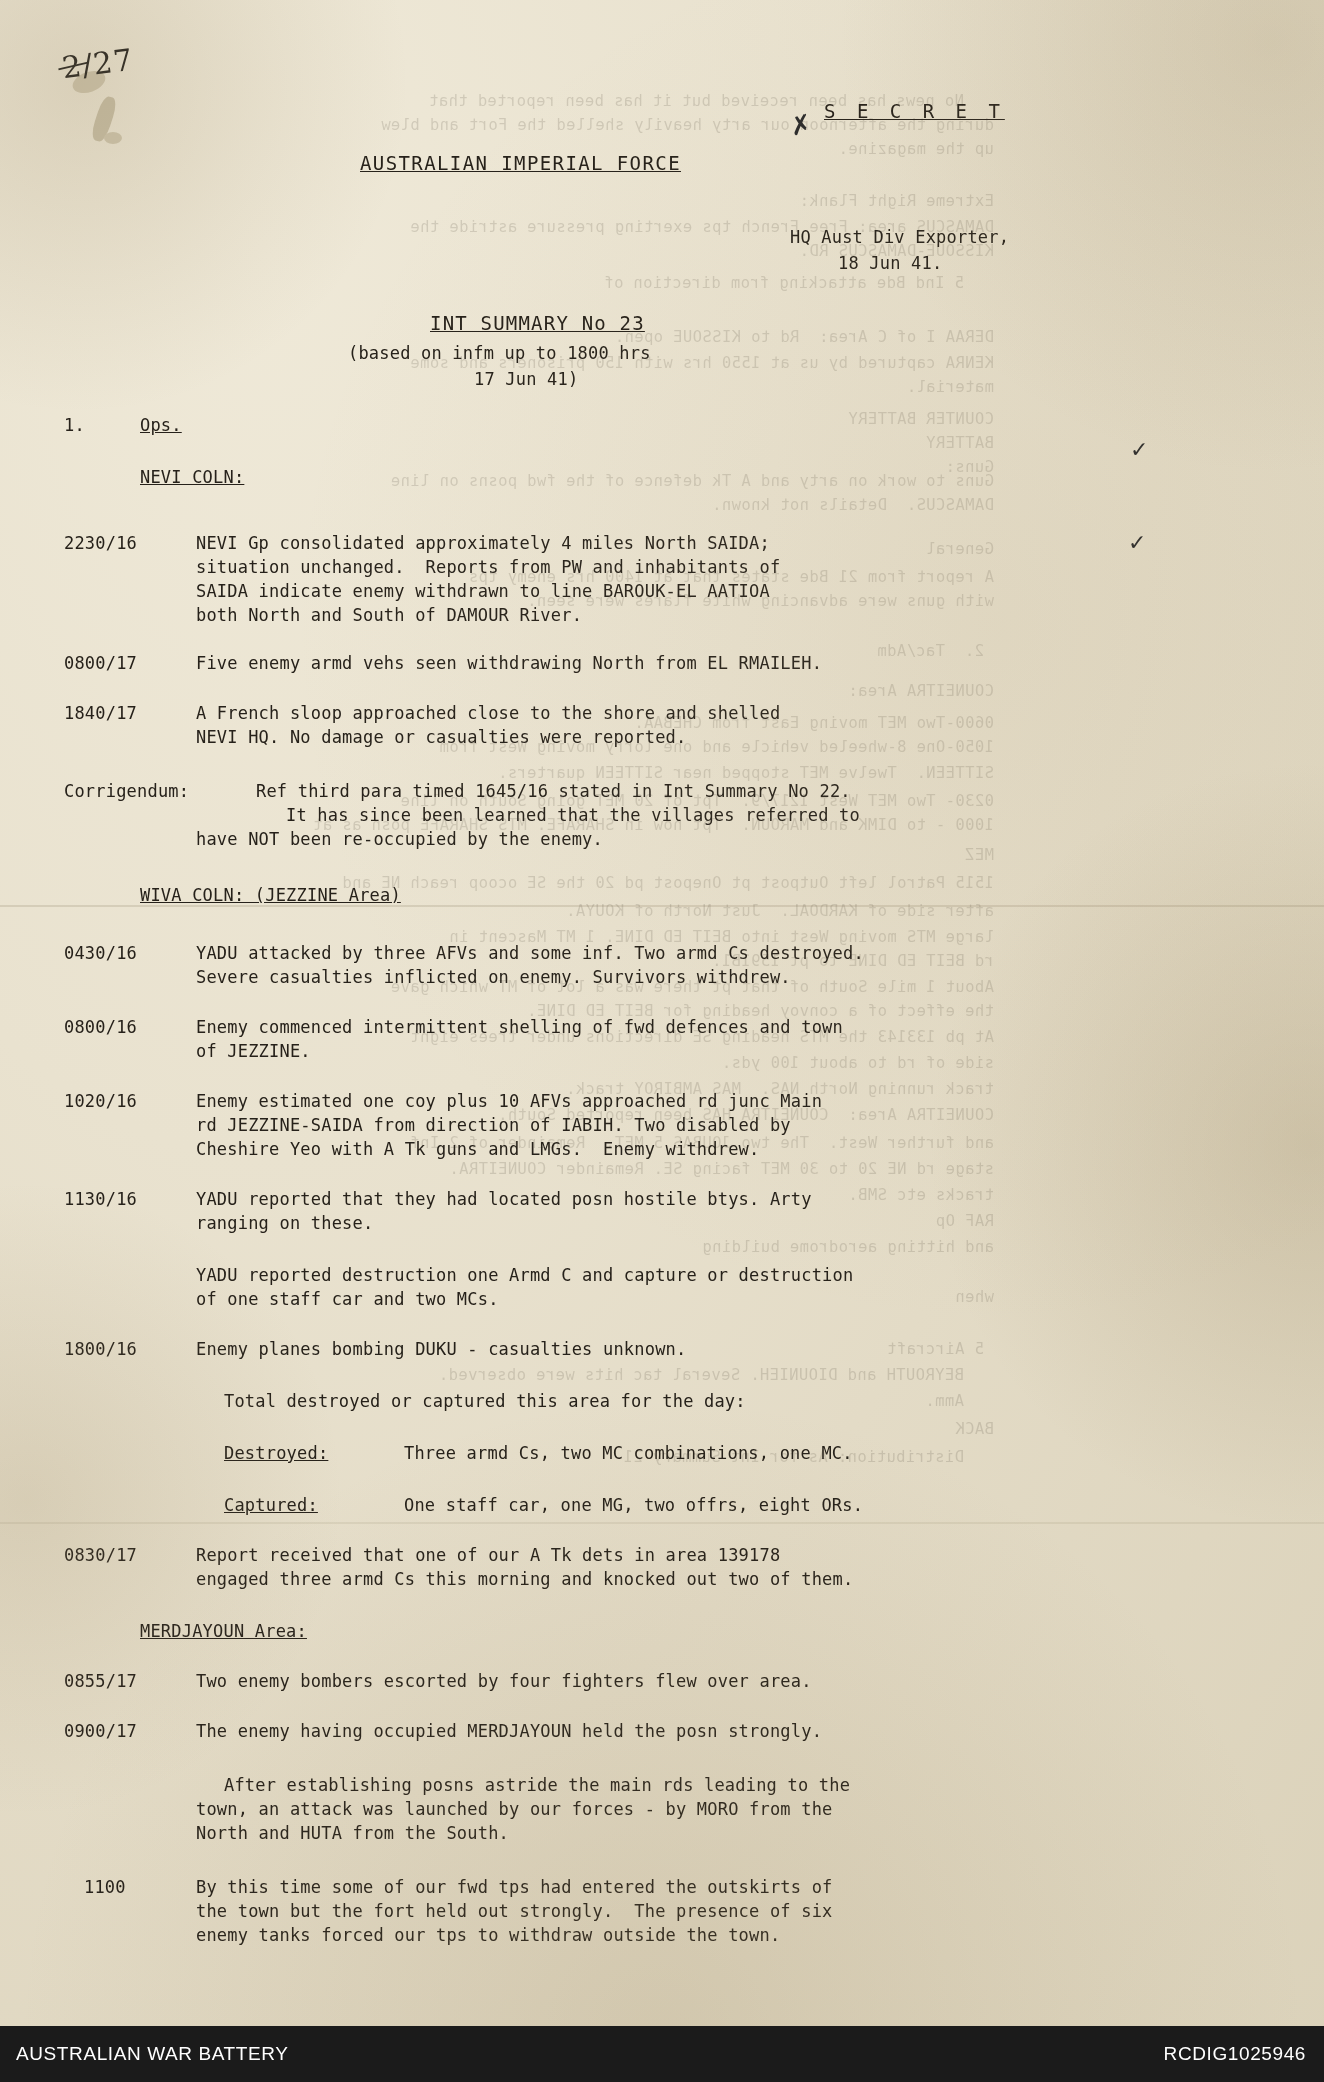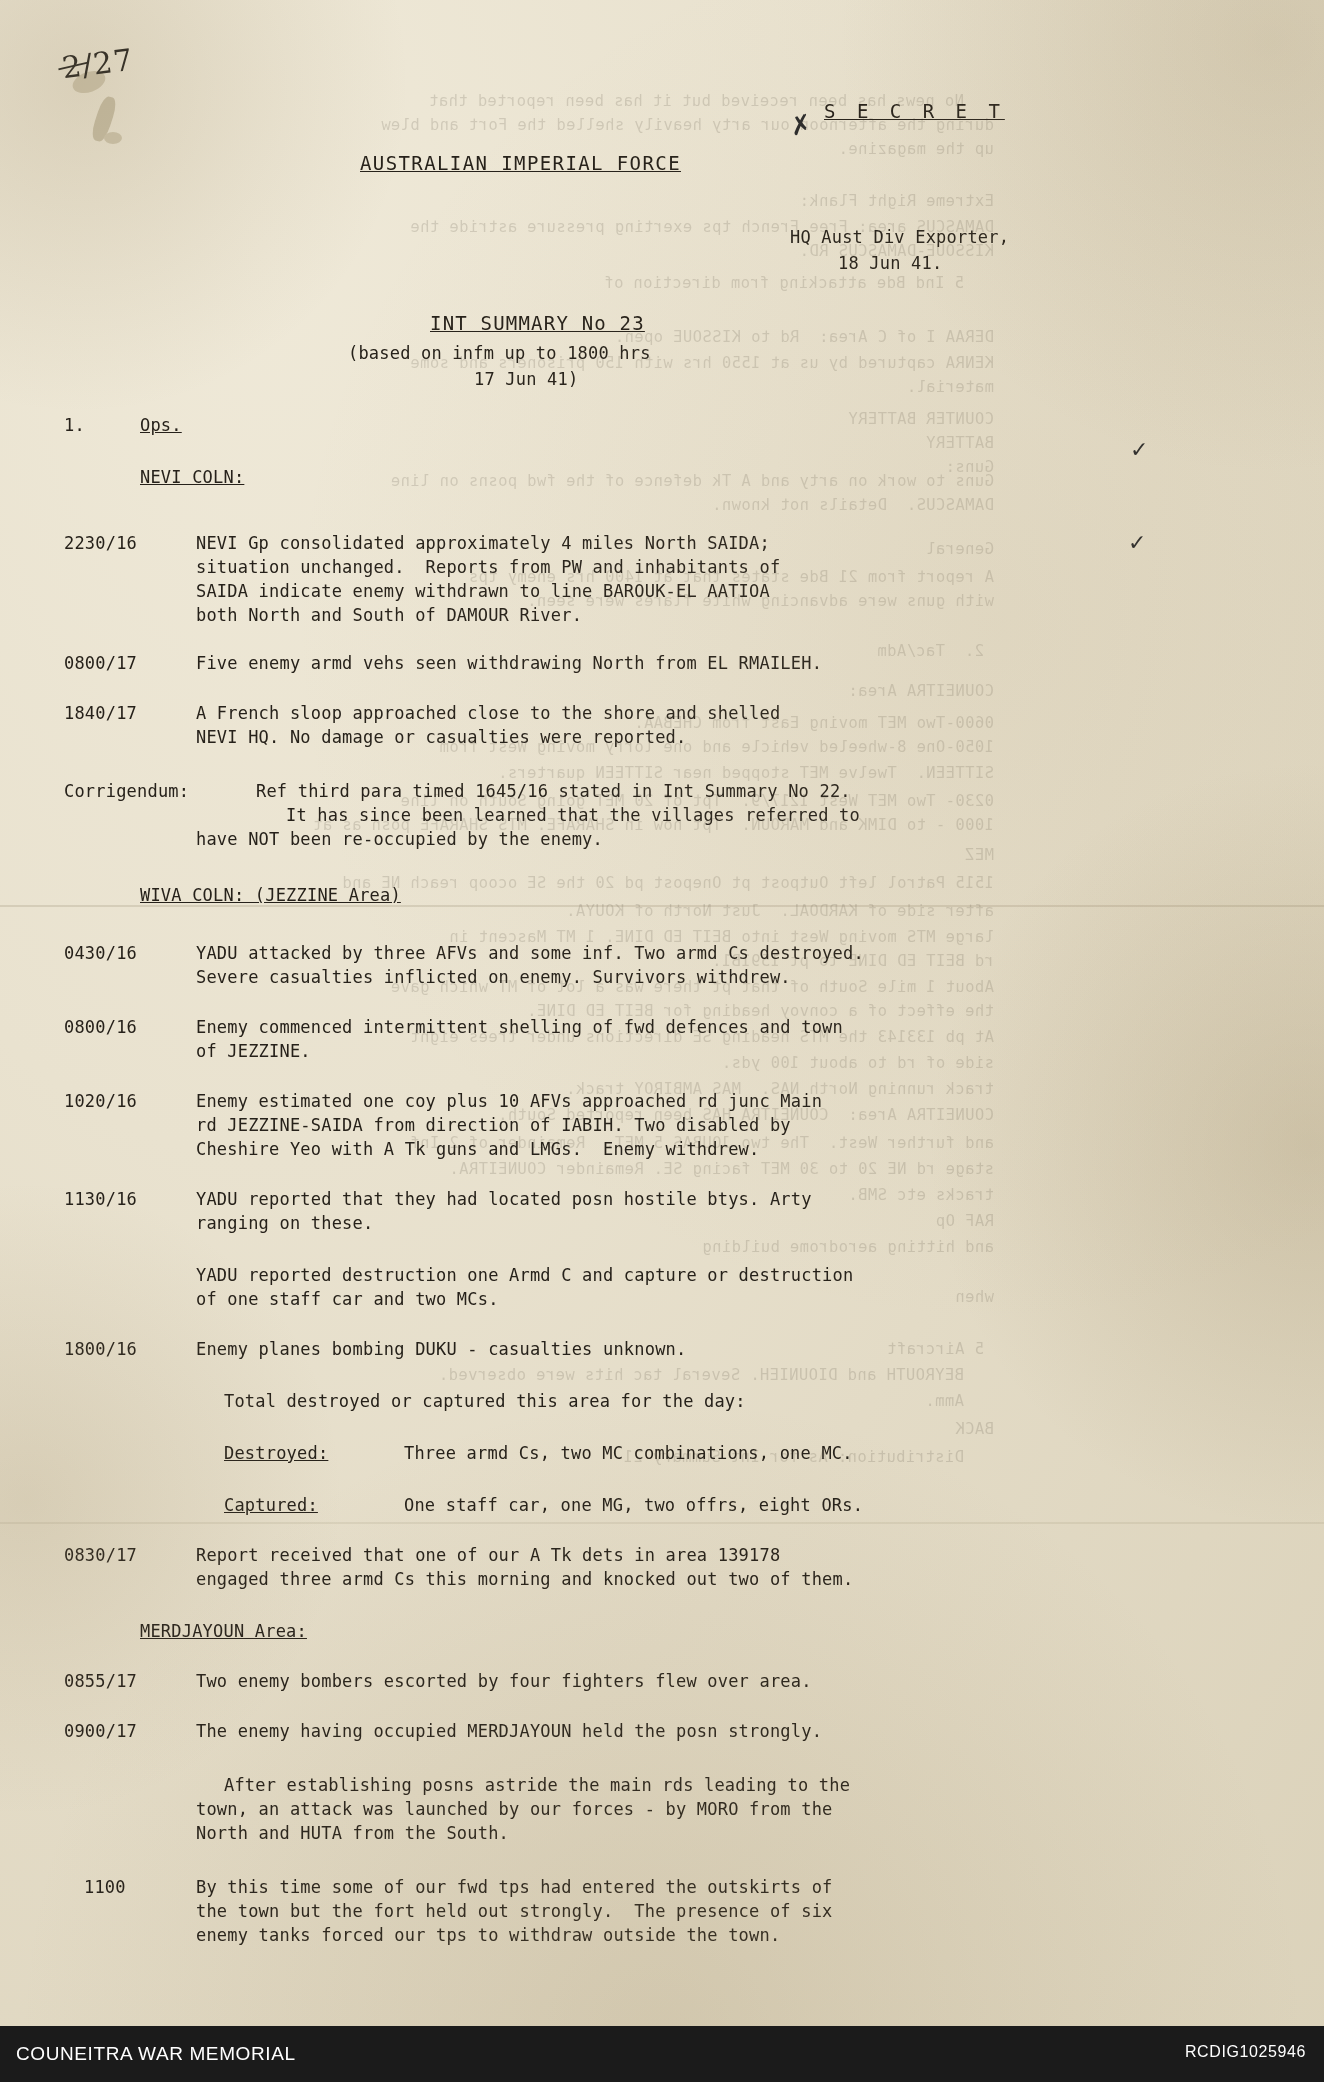--- a/index.html
+++ b/index.html
@@ -90,21 +90,21 @@
     position: absolute;
     left: 16px;
     top: 17px;
     font-size: 19px;
     letter-spacing: 0.6px;
   }
   #footer .right {
     position: absolute;
     right: 18px;
     top: 17px;
-    font-size: 16px;
+    font-size: 19px;
     letter-spacing: 0.6px;
   }
   
   #archmark {
     position: absolute;
     left: 62px;
     top: 46px;
     z-index: 5;
     color: #23211e;
     font-family: "DejaVu Serif", serif;
@@ -317,17 +317,17 @@
     <div class="t" style="left:196px; top:1820px;">North and HUTA from the South.</div>
 
     <div class="t" style="left:84px; top:1874px;">1100</div>
     <div class="t" style="left:196px; top:1874px;">By this time some of our fwd tps had entered the outskirts of</div>
     <div class="t" style="left:196px; top:1898px;">the town but the fort held out strongly.  The presence of six</div>
     <div class="t" style="left:196px; top:1922px;">enemy tanks forced our tps to withdraw outside the town.</div>
 
   </div>
 
   <div id="footer">
-    <div class="left">COUNEITRA WAR MEMORIAL</div>
+    <div class="left">AUSTRALIAN WAR BATTERY</div>
     <div class="right">RCDIG1025946</div>
   </div>
 
 </div>
 
 </body></html>

